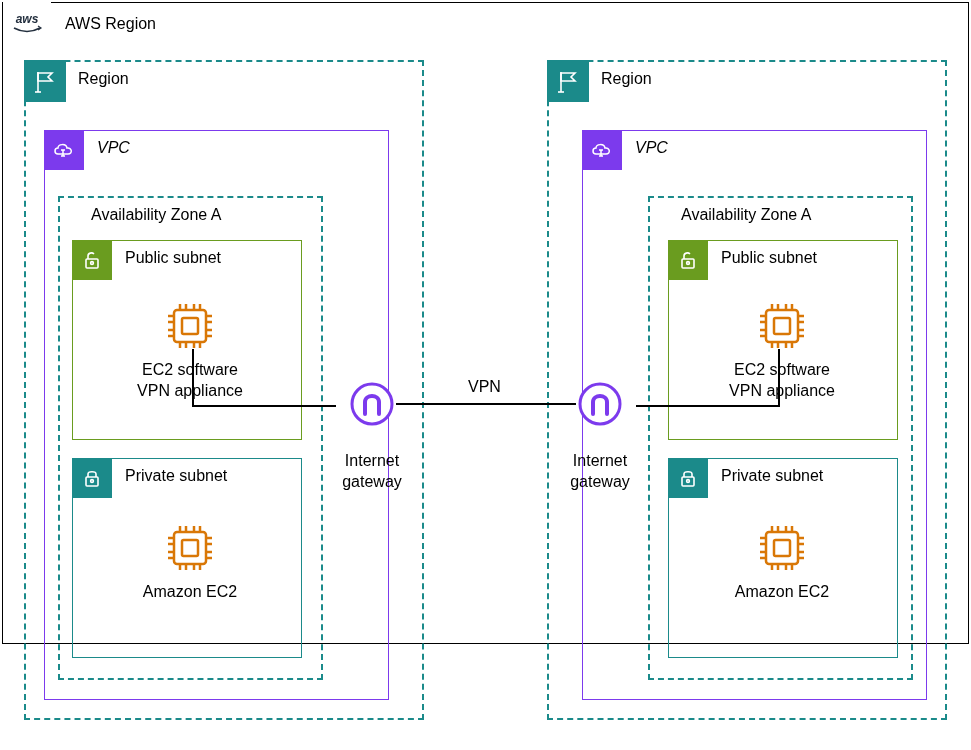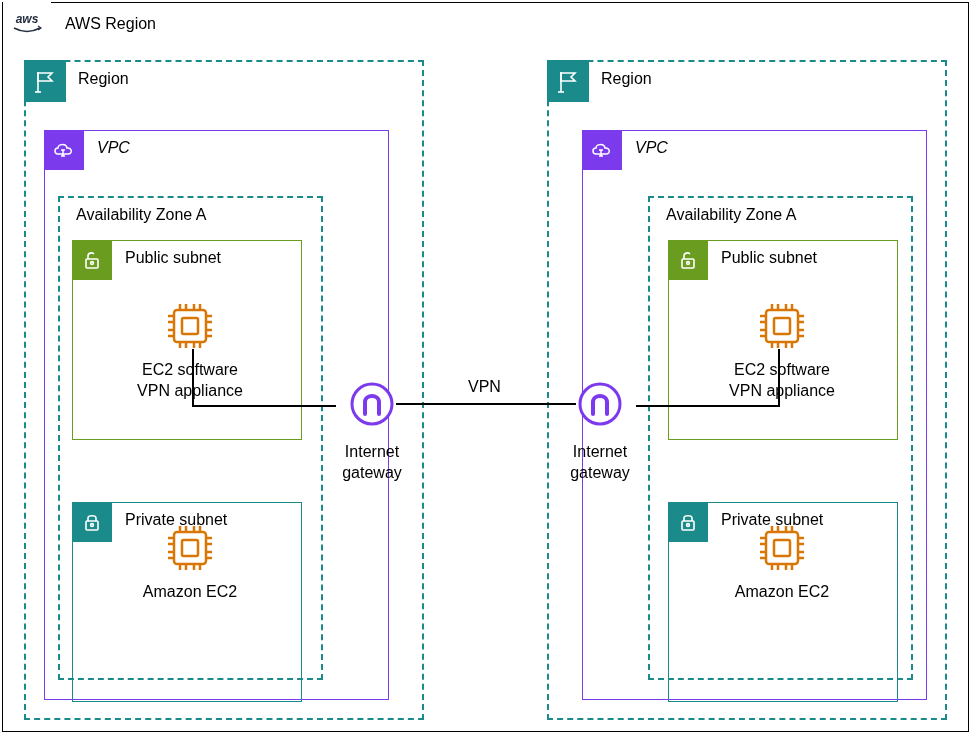--- a/index.html
+++ b/index.html
@@ -1,55 +1,55 @@
 <!DOCTYPE html>
 <html><head>
 <meta charset="utf-8">
 <style>
   * { box-sizing: border-box; margin: 0; padding: 0; }
   body { font-family: -apple-system, BlinkMacSystemFont, "Segoe UI", Arial, sans-serif; font-size: 16px; color: #000; background: #fff; }
 
   .canvas { position: relative; width: 971px; height: 750px; }
 
   
-  .aws-cloud { position: absolute; left: 2px; top: 2px; width: 967px; height: 730px; border: 1px solid #000; }
+  .aws-cloud { position: absolute; left: 2px; top: 2px; width: 967px; height: 642px; border: 1px solid #000; }
   .aws-cloud-badge { position: absolute; left: 0; top: -1px; width: 48px; height: 48px; background: #fff; display:flex; align-items:center; justify-content:center; }
   .aws-cloud-label { position: absolute; left: 62px; top: 12px; font-weight: 500; }
 
   
   .region { position: absolute; border: 2px dashed #1B8A8A; }
   .region-badge { position: absolute; left: -2px; top: -2px; width: 42px; height: 42px; background: #1B8A8A; display:flex; align-items:center; justify-content:center; }
   .region-label { position: absolute; left: 52px; top: 8px; font-weight: 400; }
 
   
   .vpc { position: absolute; border: 1.5px solid #7C3AED; }
   .vpc-badge { position: absolute; left: -1px; top: -1px; width: 40px; height: 40px; background: #7C3AED; display:flex; align-items:center; justify-content:center; }
   .vpc-label { position: absolute; left: 52px; top: 8px; font-style: italic; }
 
   
   .az { position: absolute; border: 2px dashed #1B8A8A; }
-  .az-label { position: absolute; left: 16px; top: 8px; }
+  .az-label { position: absolute; left: 31px; top: 8px; }
 
   
   .subnet { position: absolute; border: 1.5px solid; }
   .public-subnet { border-color: #6A9C1F; padding-left: 8px; }
-  .private-subnet { border-color: #1B8A8A; margin-top: 44px; }
+  .private-subnet { border-color: #1B8A8A; }
   .subnet-badge { position: absolute; left: -1px; top: -1px; width: 40px; height: 40px; display:flex; align-items:center; justify-content:center; }
   .public-subnet .subnet-badge { background: #6A9C1F; }
   .private-subnet .subnet-badge { background: #1B8A8A; }
   .subnet-label { position: absolute; left: 52px; top: 8px; }
 
   
   .chip-holder { position: absolute; text-align: center; }
   .chip-holder .chip-svg { display:block; margin: 0 auto; }
   .chip-caption { margin-top: 4px; line-height: 1.3; }
 
   
   .igw-holder { position: absolute; text-align: center; }
-  .igw-label { margin-top: 10px; line-height: 1.3; }
+  .igw-label { margin-top: 19px; line-height: 1.3; }
 
   
   .vpn-label { position: absolute; }
 
   
   .line { position: absolute; background: #000; }
   .hline { height: 2px; }
   .vline { width: 2px; }
 
 </style>

